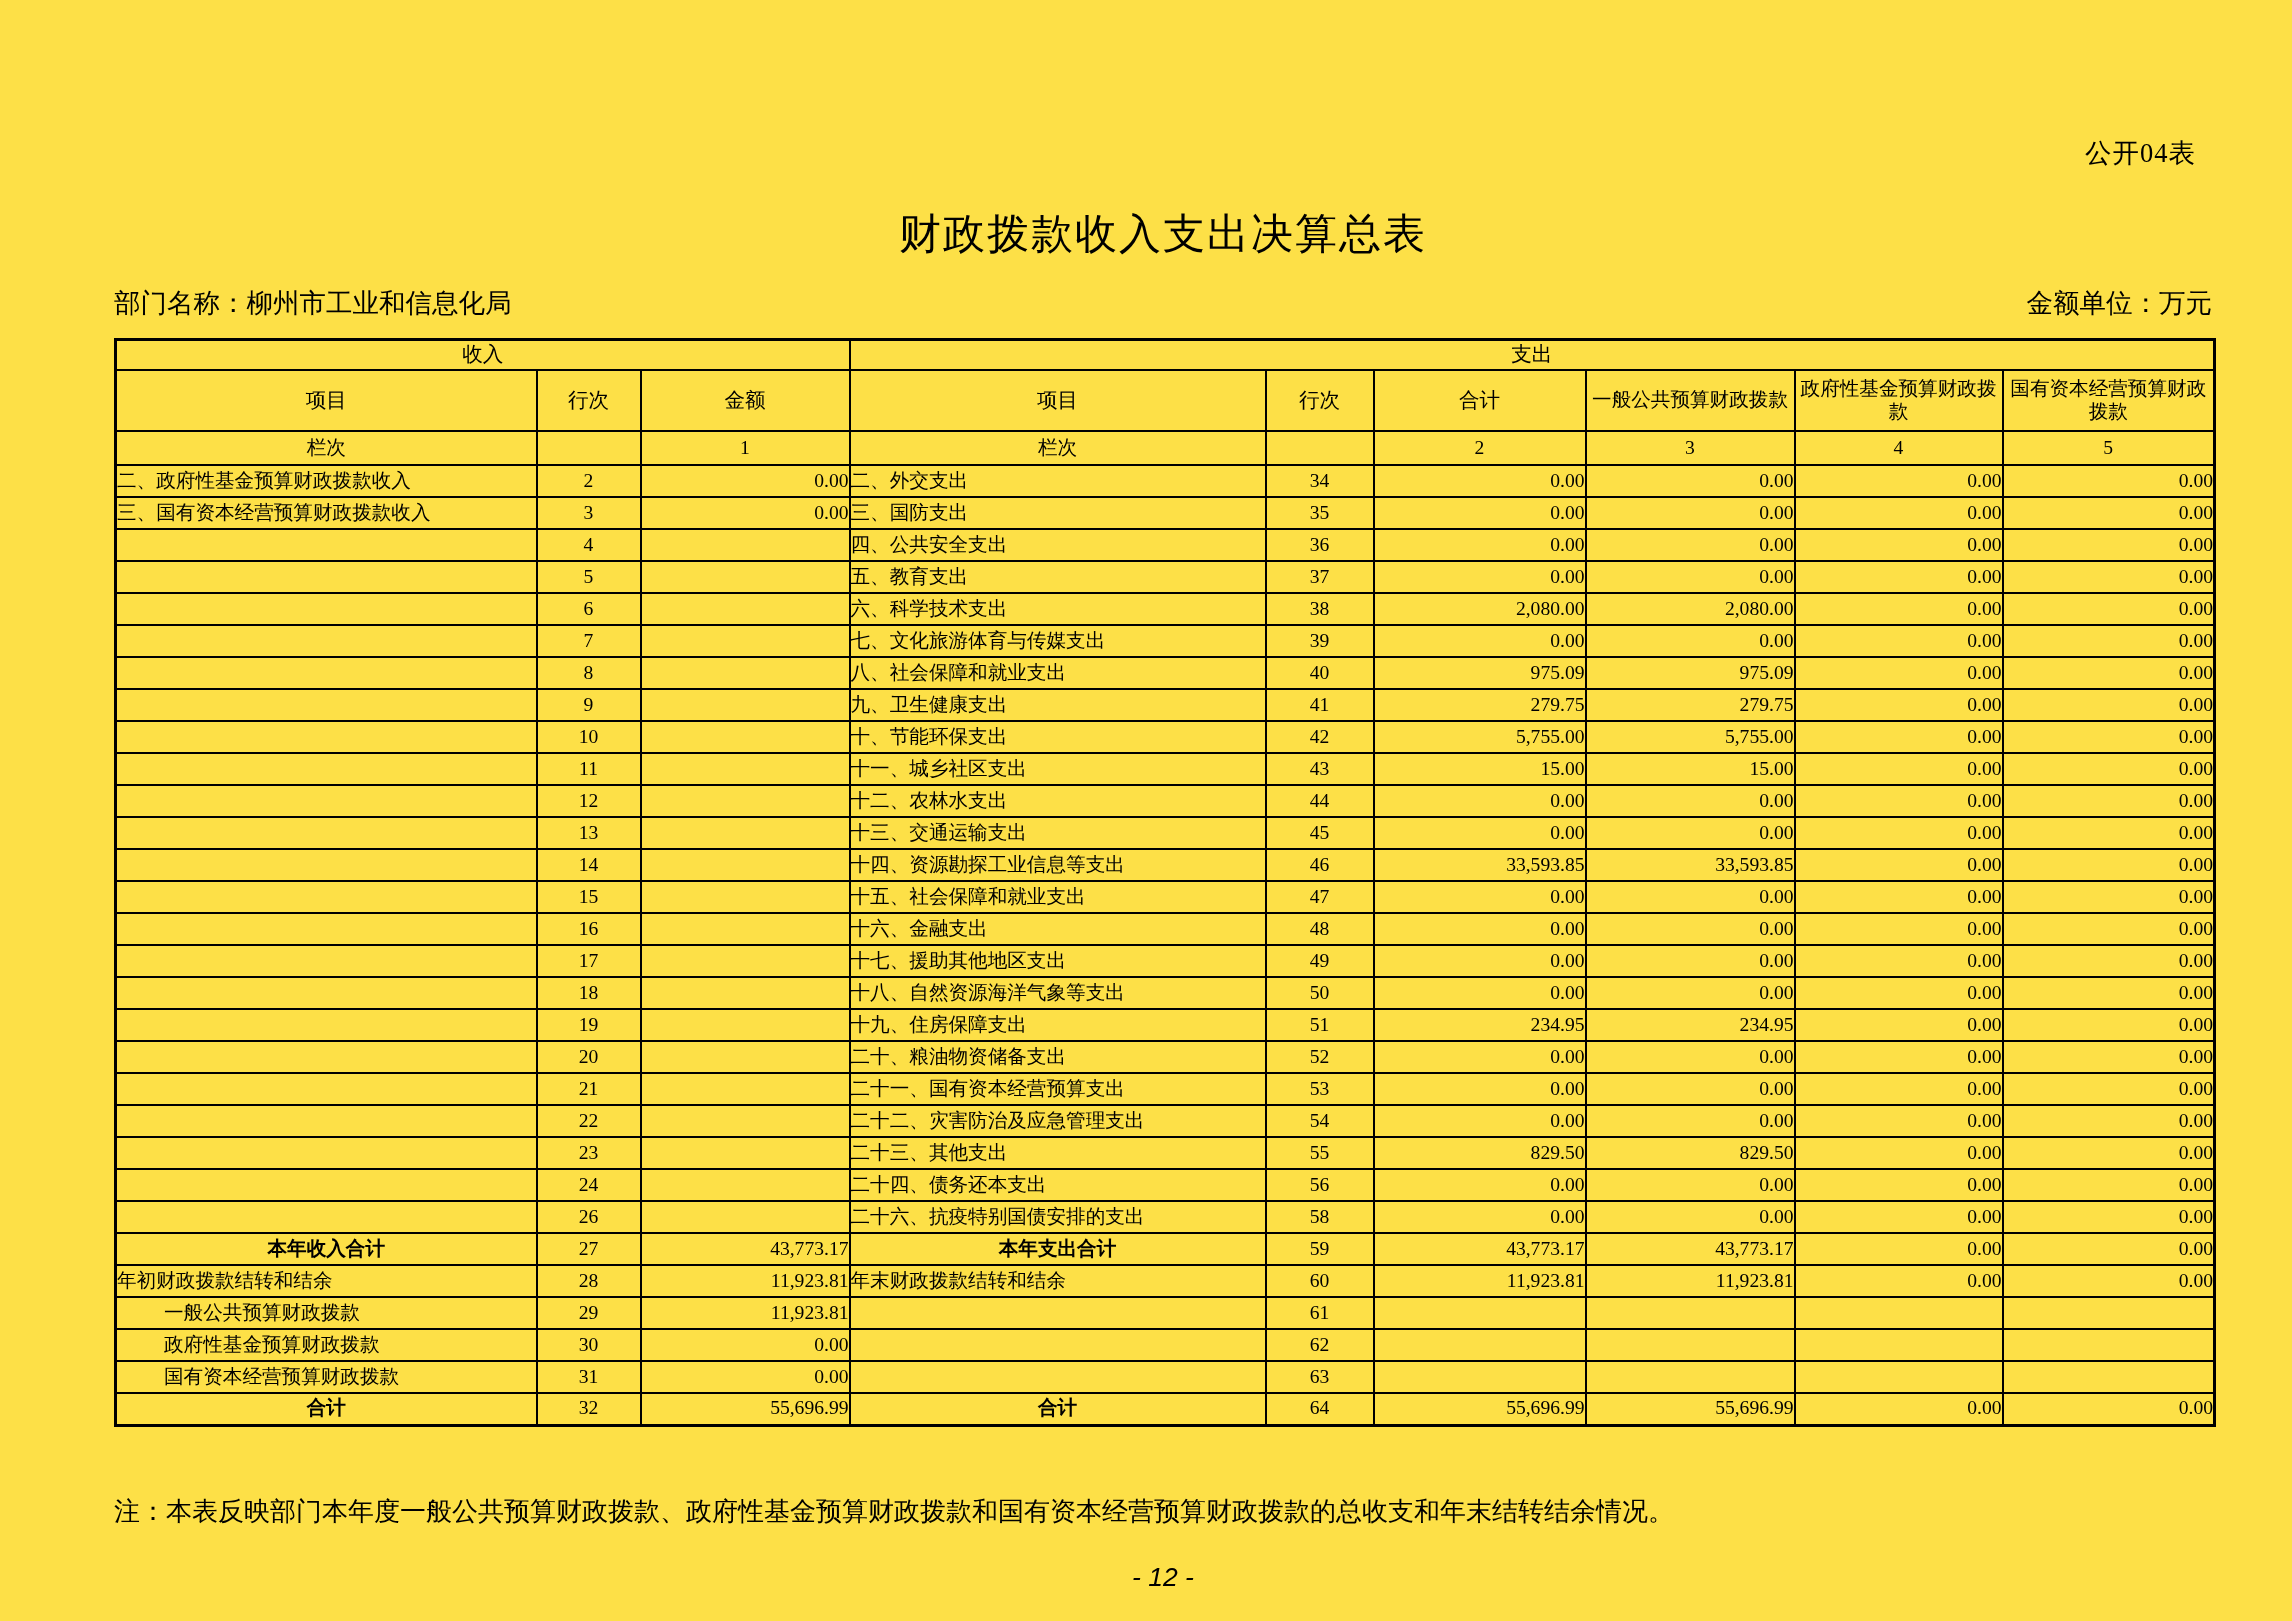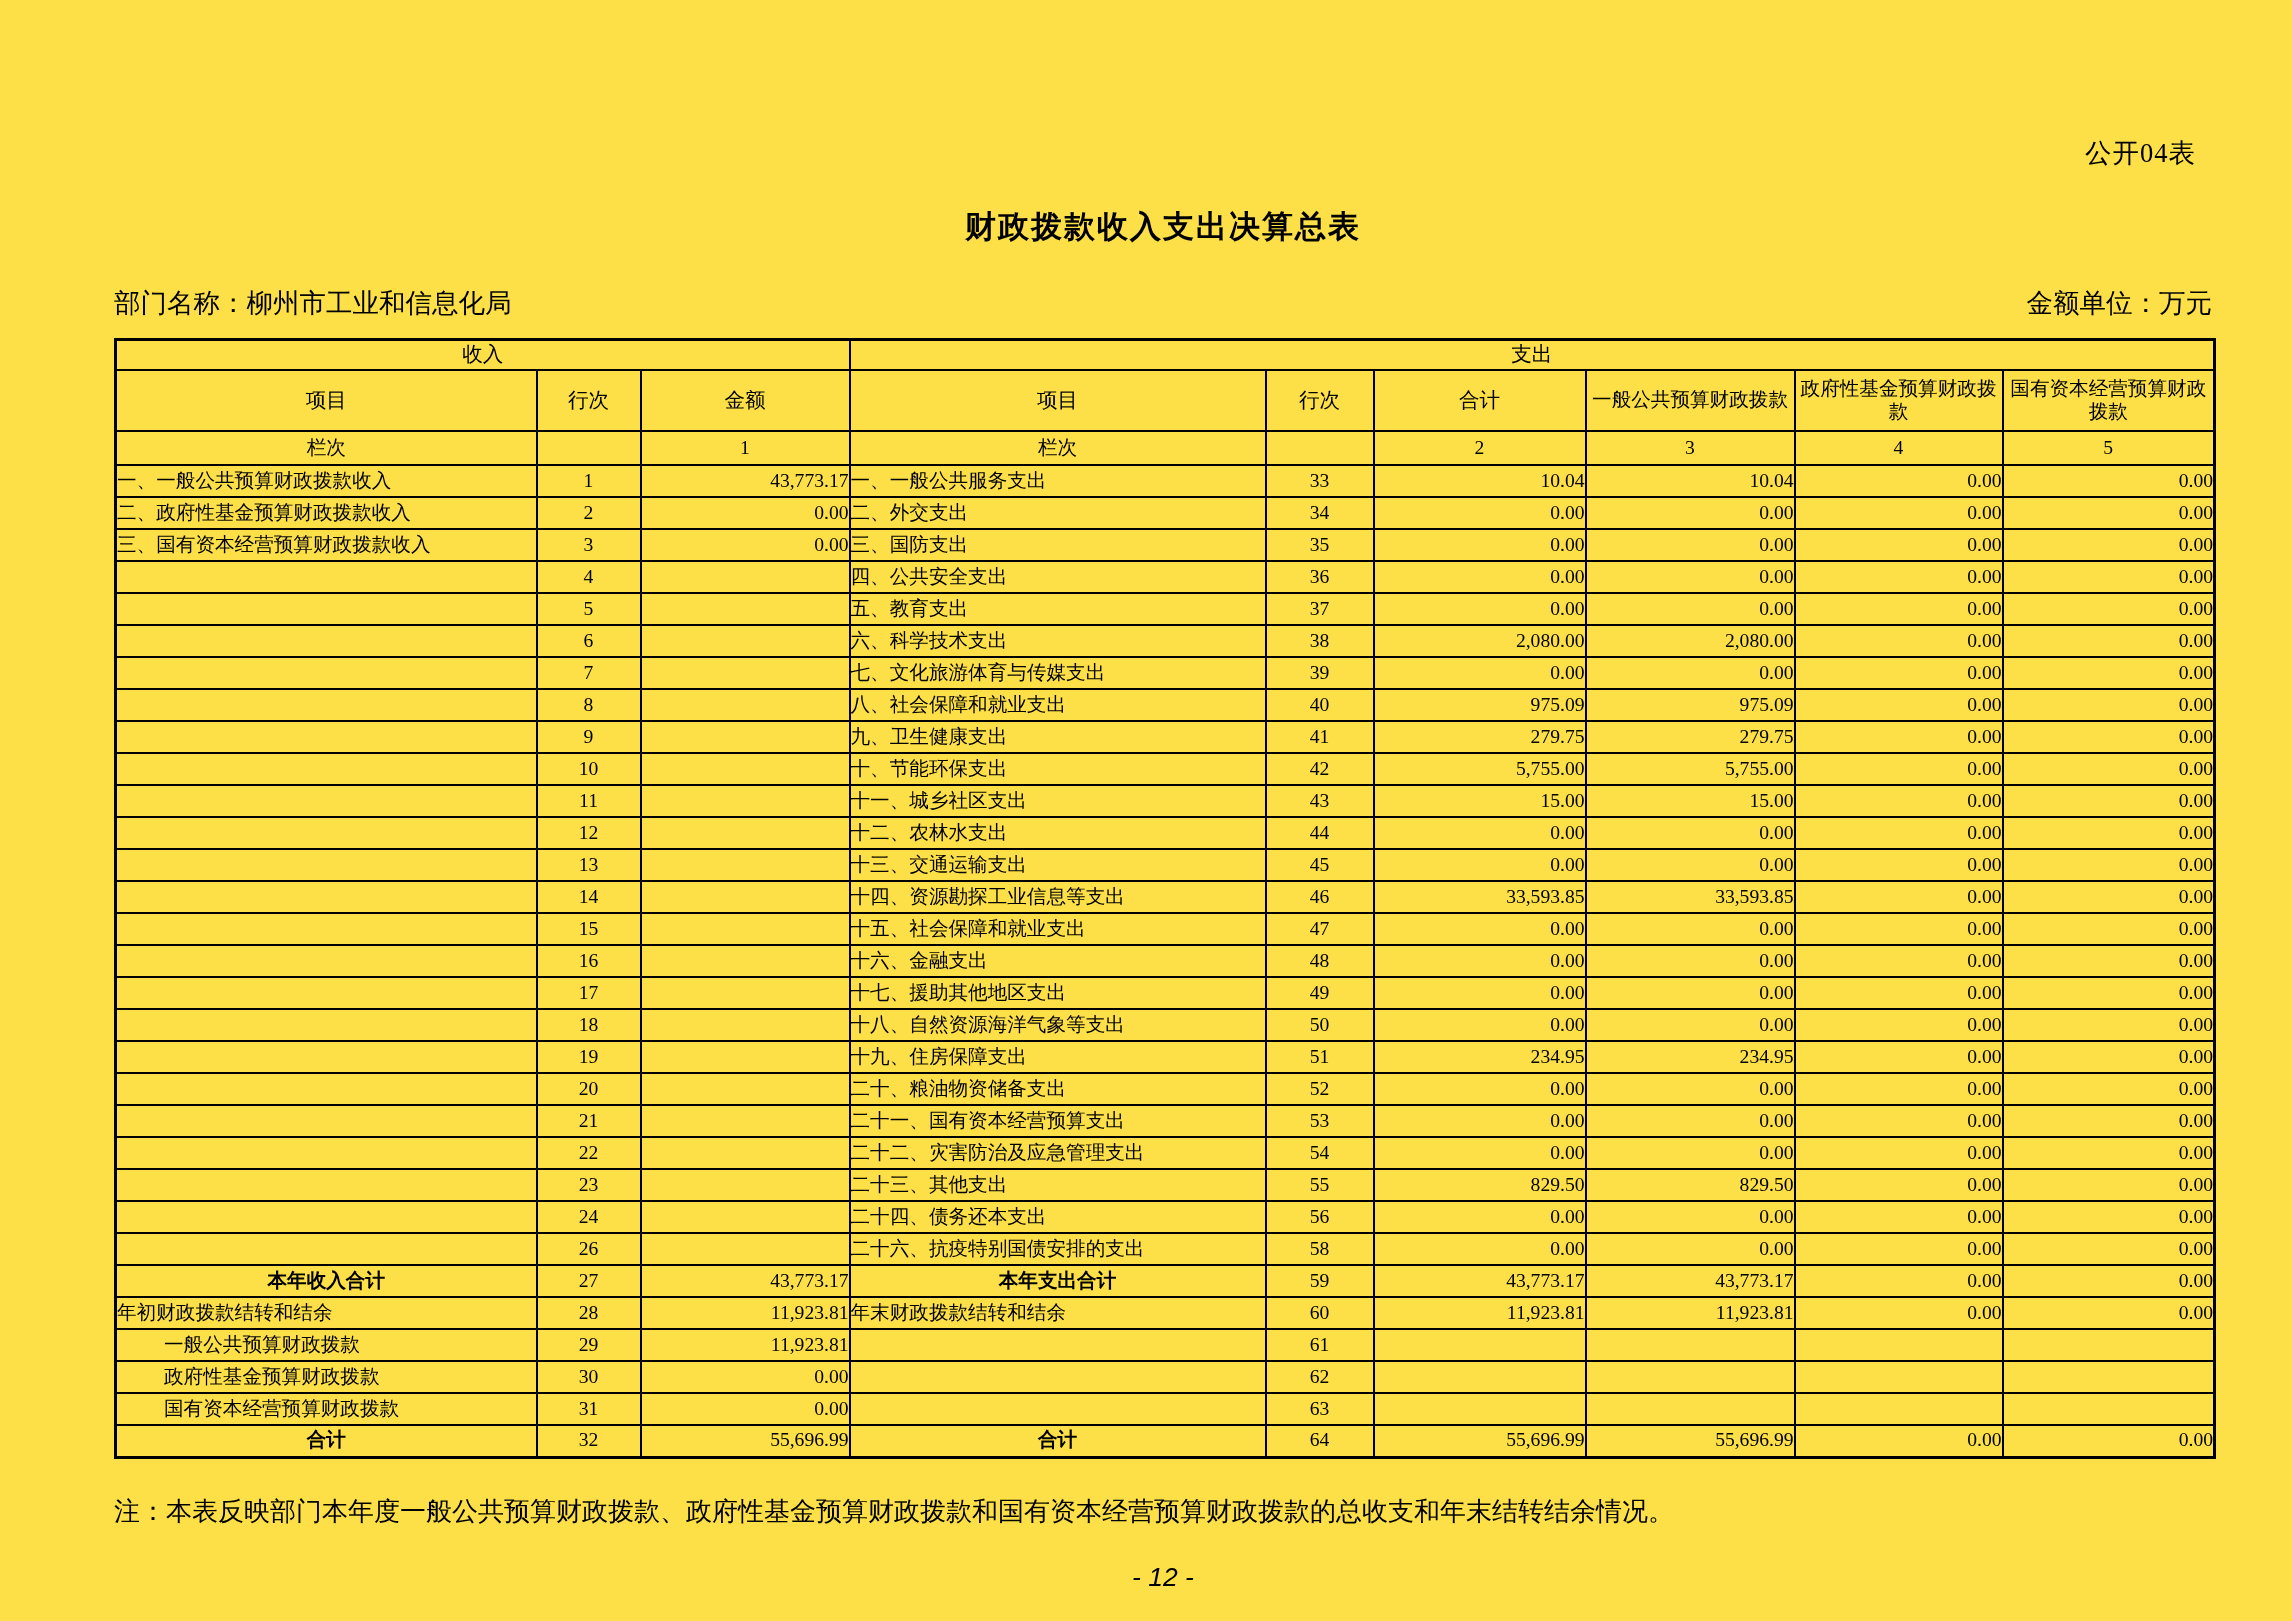--- a/index.html
+++ b/index.html
@@ -12,21 +12,21 @@
     overflow:hidden;
   }
   .sheet-label{
     position:absolute;top:135px;right:97px;
     font-size:26.5px;letter-spacing:1px;
   }
   .doc-title{
     position:absolute;top:206px;left:114px;width:2098px;
     text-align:center;
     font-family:"Liberation Sans","DejaVu Sans",sans-serif;
-    font-weight:bold;font-size:31px;letter-spacing:2px;
+    font-weight:normal;font-size:42px;letter-spacing:2px;
   }
   .meta-row{
     position:absolute;top:285px;left:114px;width:2098px;
     font-size:26.5px;
   }
   .dept{float:left;}
   .unit{float:right;}
   table.fiscal{
     position:absolute;top:338px;left:114px;
     width:2098px;
@@ -116,31 +116,20 @@
         <th>栏次</th>
         <th></th>
         <th>2</th>
         <th>3</th>
         <th>4</th>
         <th>5</th>
       </tr>
     </thead>
     <tbody>
         <tr>
-          <td class="item item">一、一般公共预算财政拨款收入</td>
-          <td class="line">1</td>
-          <td class="num">43,773.17</td>
-          <td class="item item">一、一般公共服务支出</td>
-          <td class="line">33</td>
-          <td class="num">10.04</td>
-          <td class="num">10.04</td>
-          <td class="num">0.00</td>
-          <td class="num">0.00</td>
-        </tr>
-        <tr>
           <td class="item item">二、政府性基金预算财政拨款收入</td>
           <td class="line">2</td>
           <td class="num">0.00</td>
           <td class="item item">二、外交支出</td>
           <td class="line">34</td>
           <td class="num">0.00</td>
           <td class="num">0.00</td>
           <td class="num">0.00</td>
           <td class="num">0.00</td>
         </tr>

